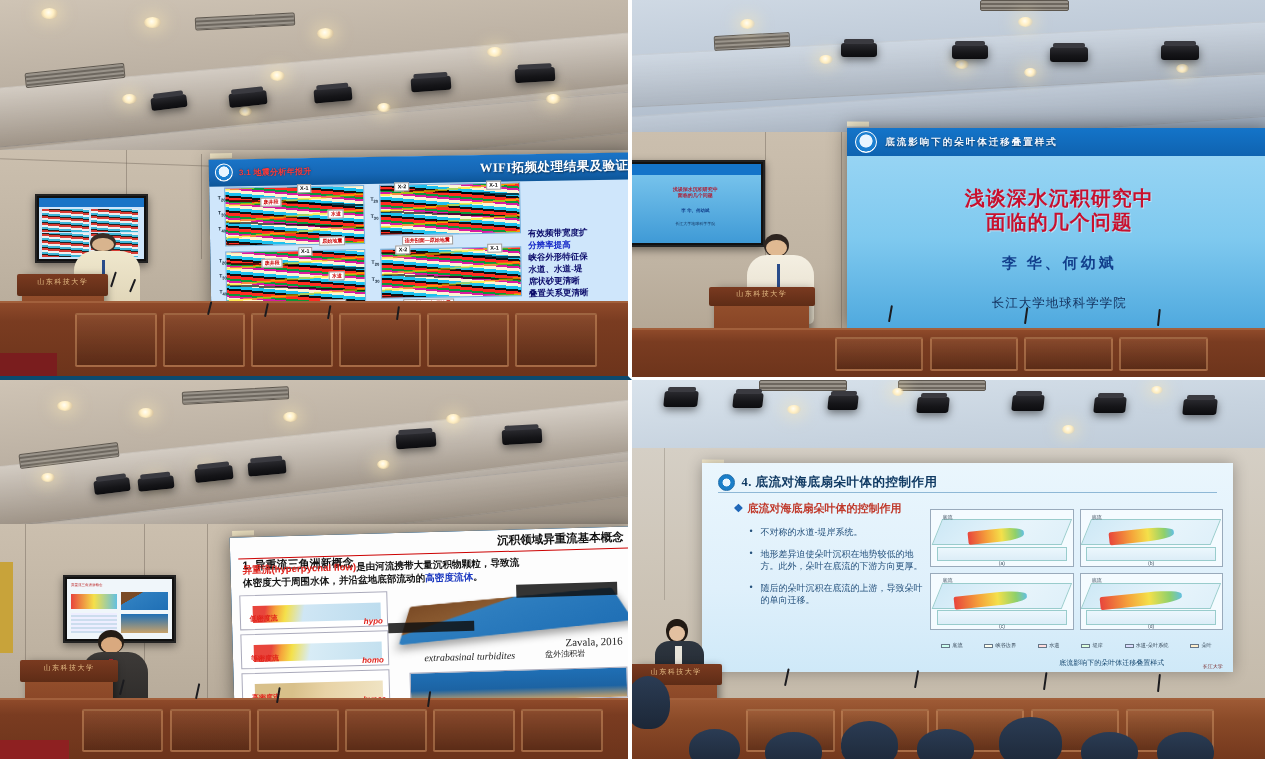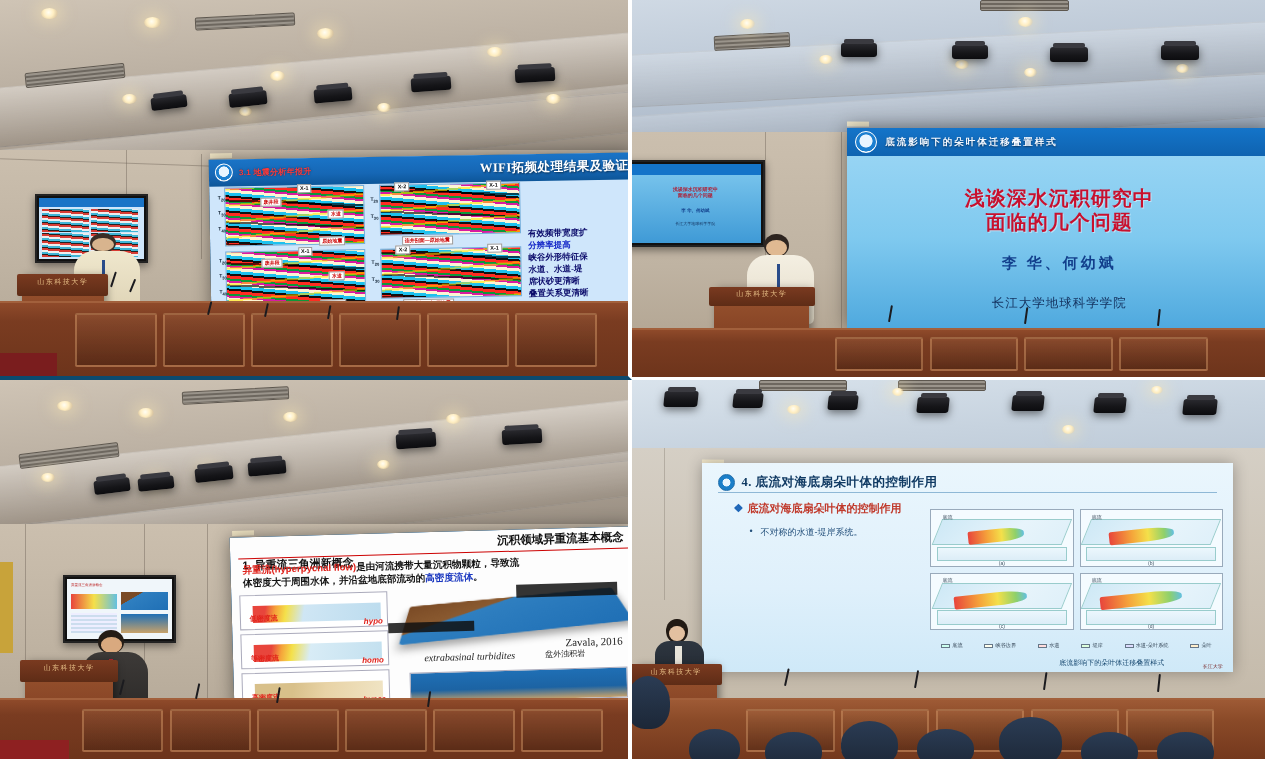--- a/index.html
+++ b/index.html
@@ -629,20 +629,22 @@
             <div class="br-logo"></div>
             <div class="br-title">4. 底流对海底扇朵叶体的控制作用</div>
           </div>
           <div class="br-hr"></div>
           <div class="br-sub">
             <span class="d">❖</span><span>底流对海底扇朵叶体的控制作用</span>
           </div>
 
           <ul class="br-bullets">
             <li>不对称的水道-堤岸系统。</li>
+            <li>地形差异迫使朵叶沉积在地势较低的地方。此外，朵叶在底流的下游方向更厚。</li>
+            <li>随后的朵叶沉积在底流的上游，导致朵叶的单向迁移。</li>
           </ul>
 
           <div class="br-figs">
             <div class="blk3d">
               <div class="top"></div>
                 <div class="lobe"></div>
                 <div class="front"></div>
               <div class="arrow">底流</div>
               <div class="cap">(a)</div>
             </div>

